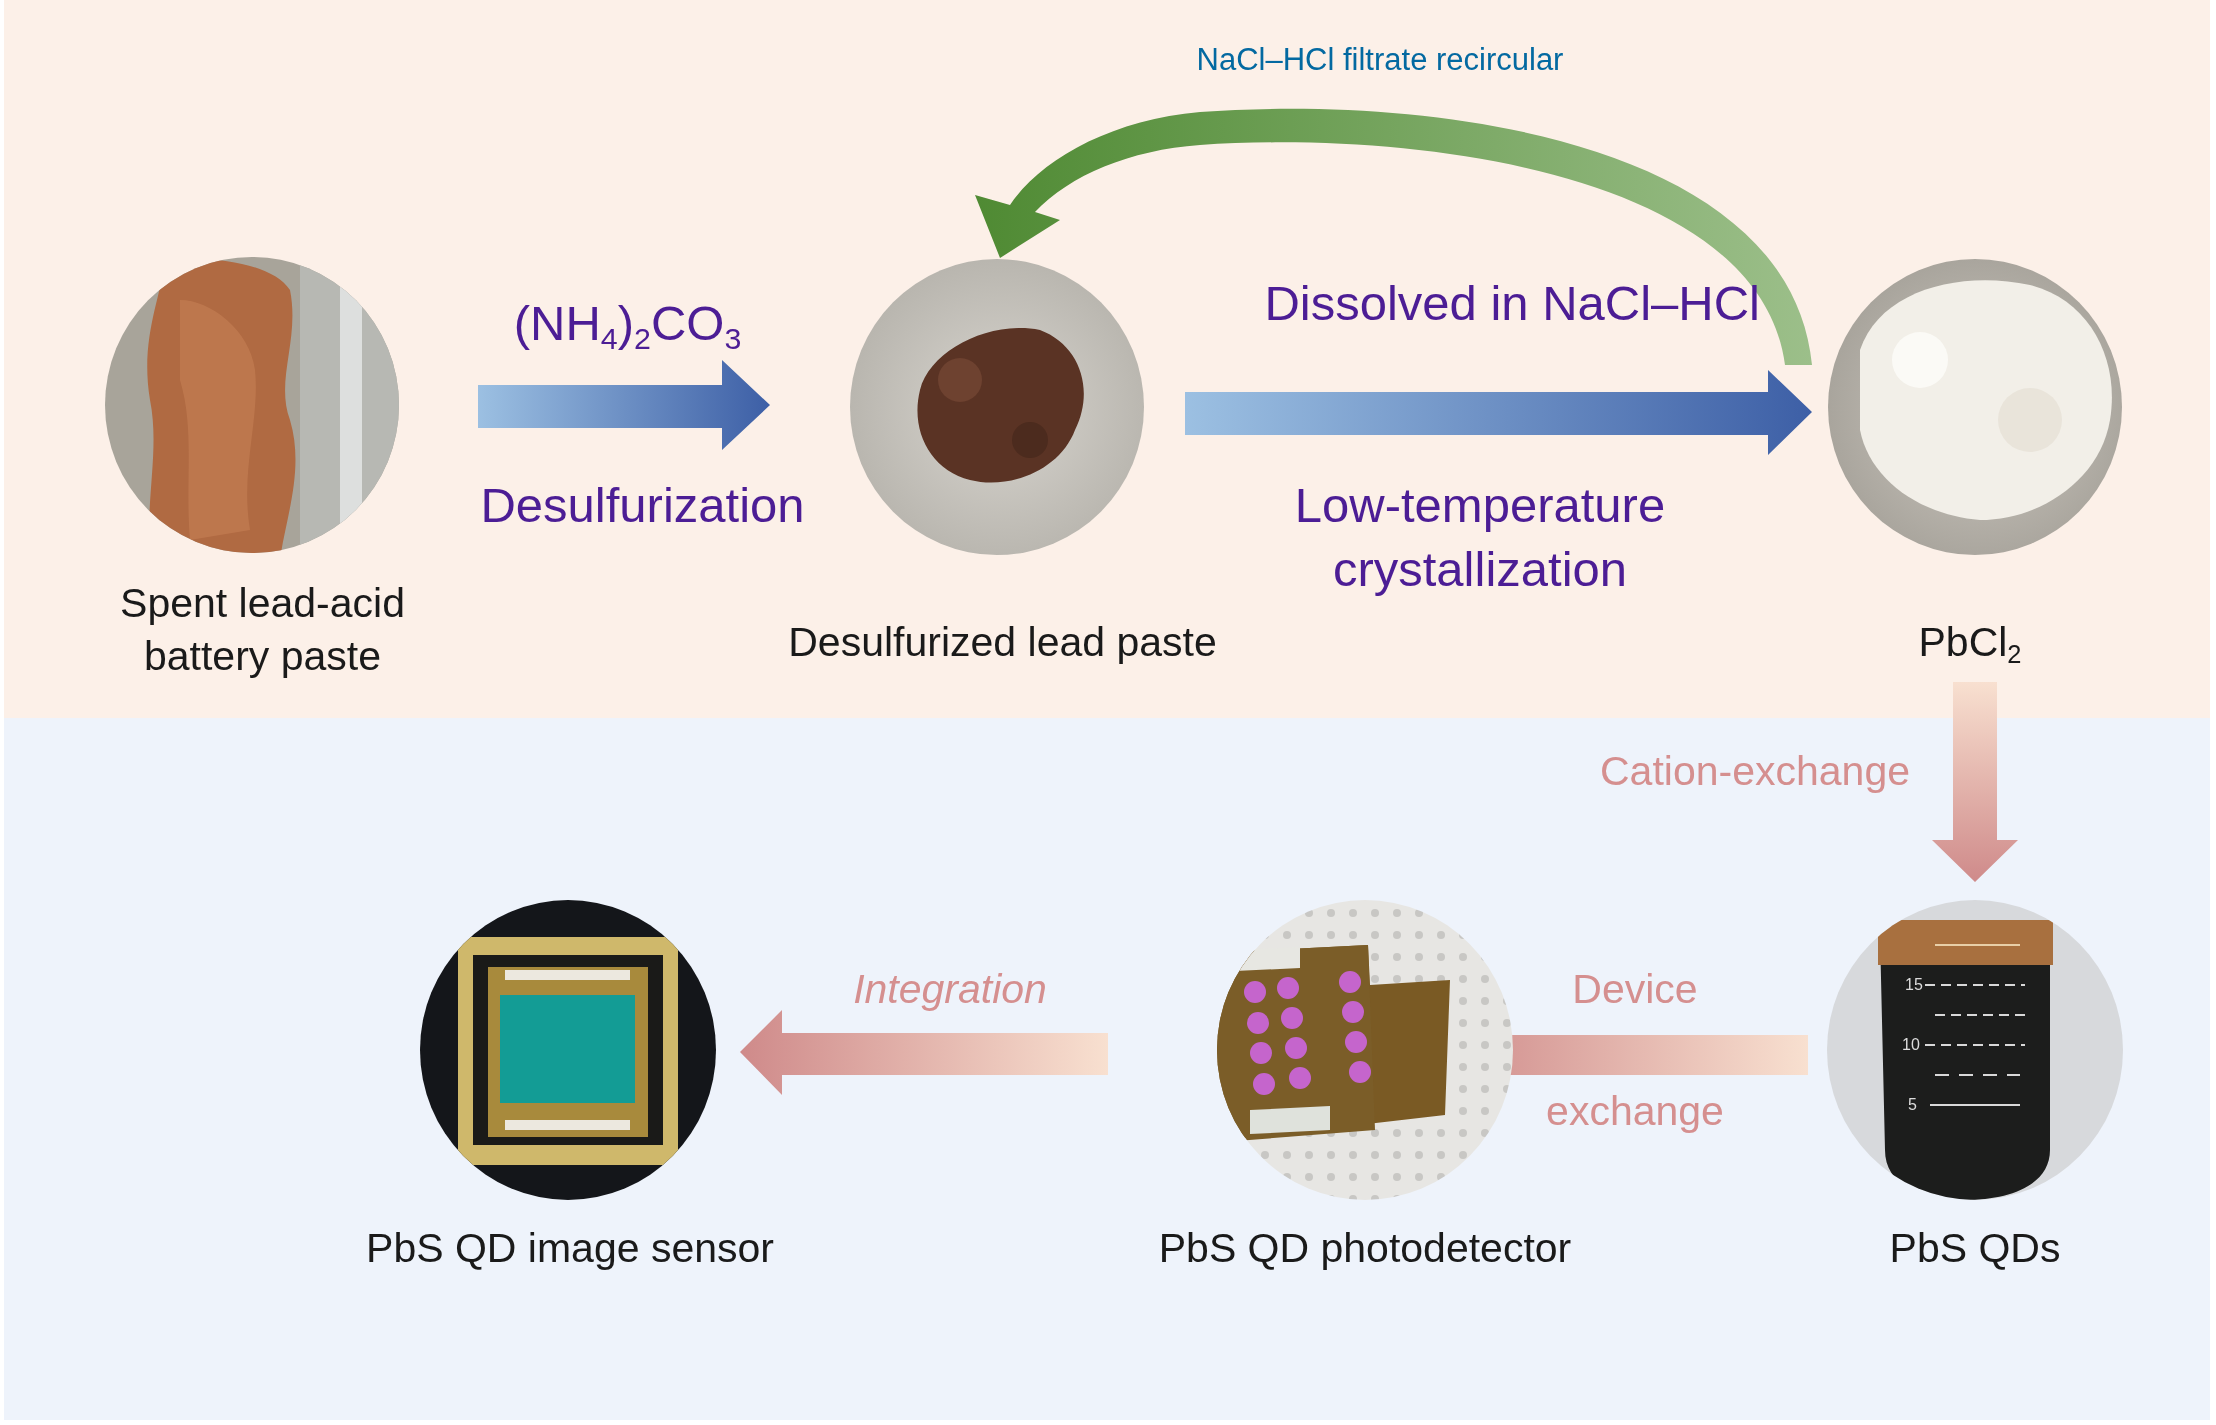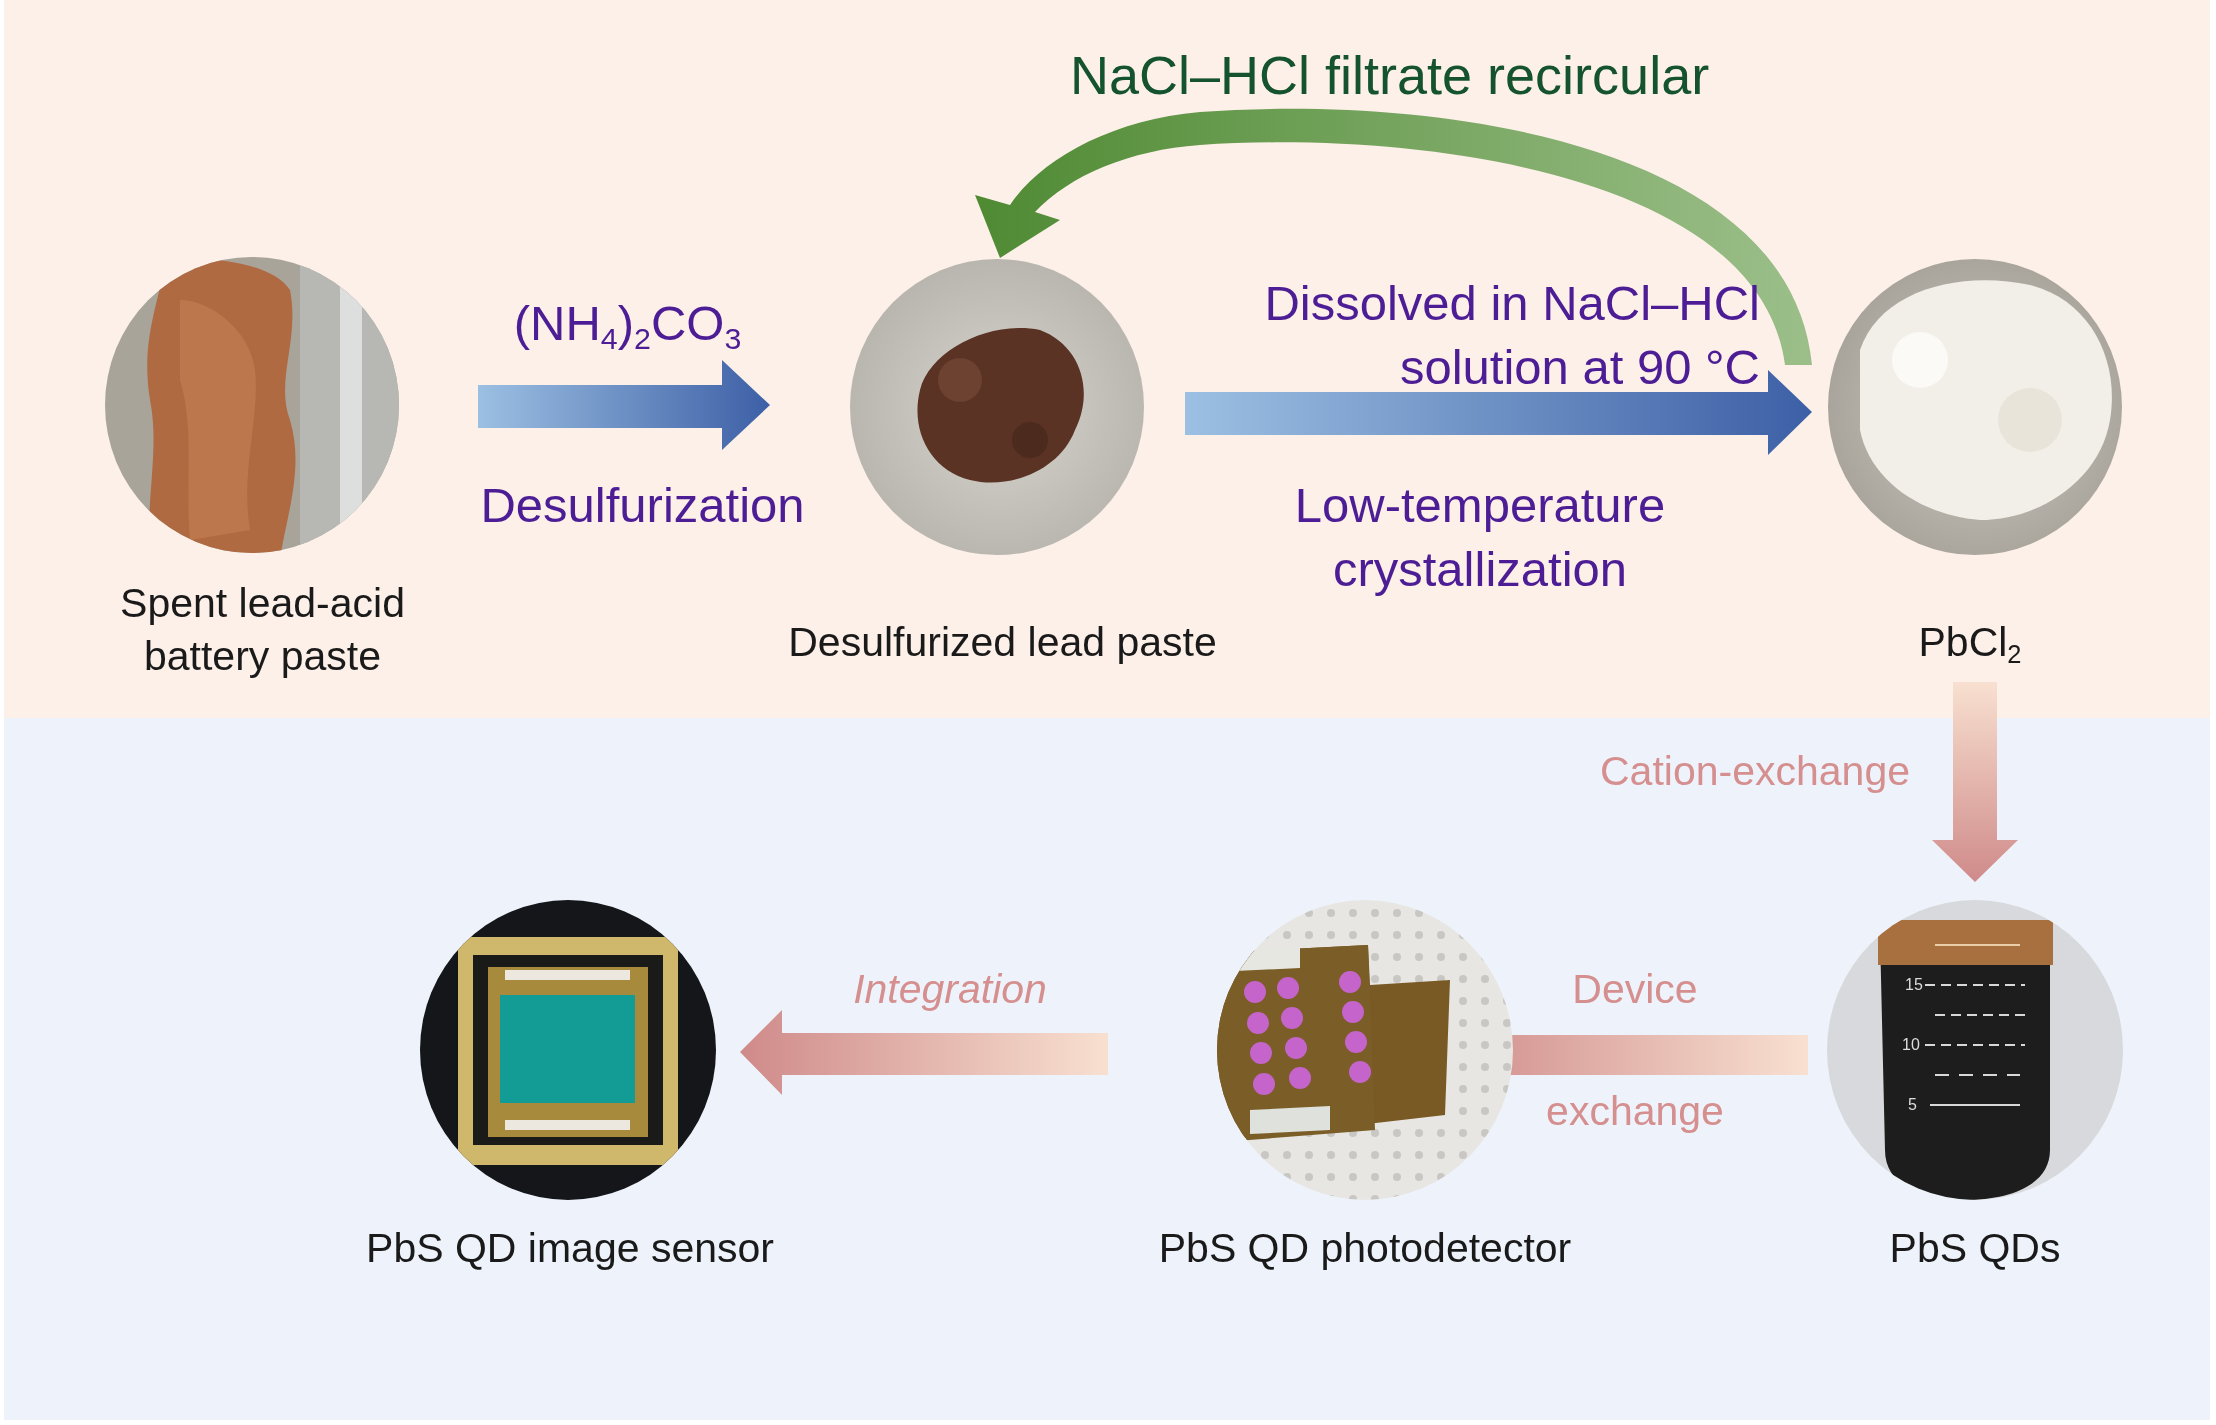--- a/index.html
+++ b/index.html
@@ -5,21 +5,21 @@
   html, body { margin: 0; padding: 0; background: #ffffff; }
   body { width: 2216px; height: 1425px; position: relative; overflow: hidden;
          font-family: "Liberation Sans", "DejaVu Sans", sans-serif; }
   .panel { position: absolute; left: 4px; right: 6px; }
   #panel-top { top: 0; height: 718px; background: #fcf0e8; }
   #panel-bottom { top: 718px; height: 702px; background: #eef3fb; }
   svg.art { position: absolute; left: 0; top: 0; width: 2216px; height: 1425px; }
   .lbl { position: absolute; text-align: center; white-space: nowrap; line-height: 1.3; }
   .black { color: #1a1a1a; font-size: 41px; }
   .blue { color: #4c1d95; font-size: 49px; }
-  .green { color: #14532d; font-size: 54px; text-align: center; }
+  .green { color: #0369a1; font-size: 31px; text-align: center; }
   .pink { color: #d58f8f; font-size: 41px; }
   sub { font-size: 0.62em; vertical-align: -0.28em; line-height: 0; }
 </style>
 </head>
 <body>
 
 <div class="panel" id="panel-top"></div>
 <div class="panel" id="panel-bottom"></div>
 
 <svg class="art" viewBox="0 0 2216 1425">
@@ -178,21 +178,20 @@
 <div class="lbl blue" style="left:480px; top:292px; width:295px;"><span>(NH</span><sub>4</sub><span>)</span><sub>2</sub><span>CO</span><sub>3</sub></div>
 
 <div class="lbl blue" style="left:470px; top:474px; width:345px;">Desulfurization</div>
 
 <div class="lbl black" style="left:765px; top:616px; width:475px;">Desulfurized lead paste</div>
 
 <div class="lbl green" style="left:1070px; top:40px; width:620px;">NaCl–HCl filtrate recircular</div>
 
 <div class="lbl blue" style="left:1200px; top:272px; width:560px;text-align:right;">
   <div>Dissolved in NaCl–HCl</div>
-  <div>solution at 90 °C</div>
 </div>
 
 <div class="lbl blue" style="left:1240px; top:474px; width:480px;">
   <div>Low-temperature</div>
   <div>crystallization</div>
 </div>
 
 <div class="lbl black" style="left:1880px; top:616px; width:180px;"><span>PbCl</span><sub>2</sub></div>
 
 <div class="lbl pink" style="left:1570px; top:745px; width:370px;">Cation-exchange</div>

